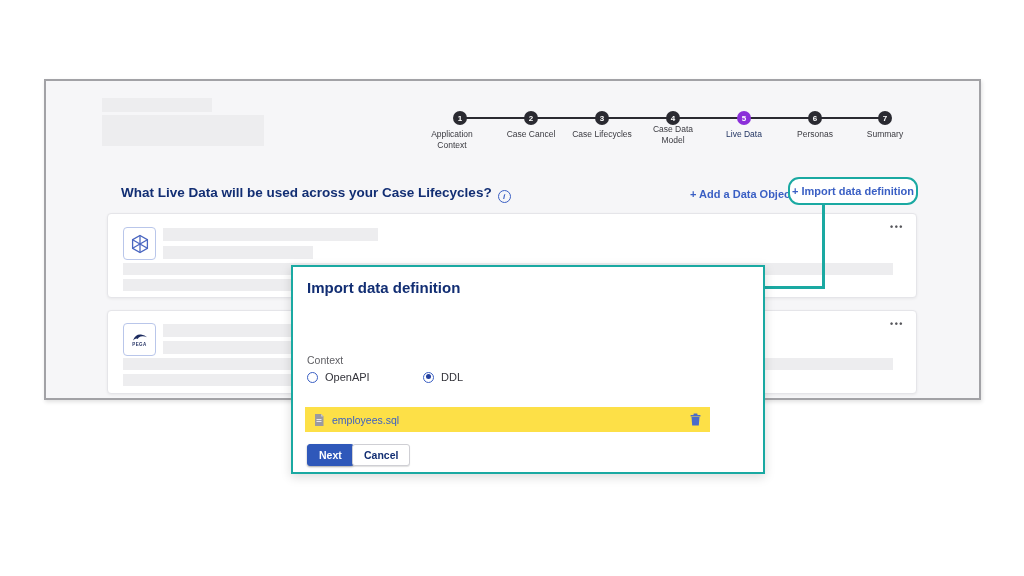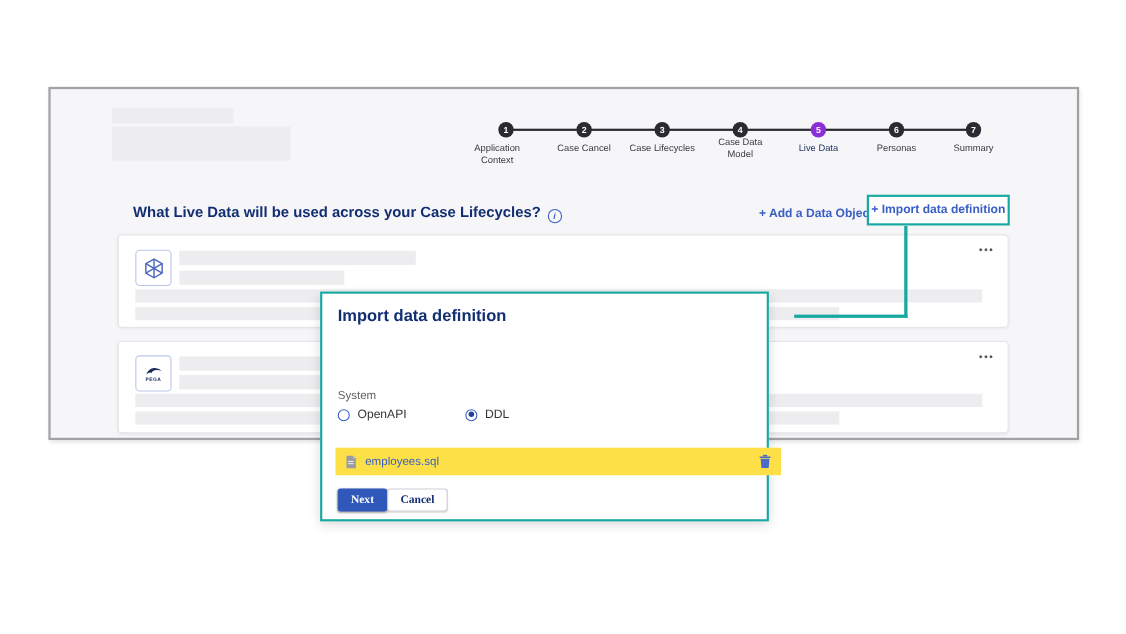--- a/index.html
+++ b/index.html
@@ -26,32 +26,32 @@
   
   .conn { background:#1aa9a2; }
 
   
   .card { background:#fff; border:1px solid #e5e5e9; border-radius:4px; box-shadow:0 1px 3px rgba(0,0,0,.06); }
   .icon-box { width:33px; height:33px; border:1px solid #b9c6ea; border-radius:4px; background:#fff; display:flex; flex-direction:column; align-items:center; justify-content:center; }
   .menu-dots { font-size:9px; letter-spacing:1.5px; color:#55555a; font-weight:bold; cursor:pointer; }
   .pega-text { font-size:4.5px; font-weight:bold; color:#1b2a5e; letter-spacing:.4px; margin-top:1px; }
 
   
-  .modal { left:291px; top:265px; width:408px; height:209px; background:#fff; border:2.5px solid #1aa9a2; box-shadow:0 3px 10px rgba(0,0,0,.15); }
+  .modal { left:291px; top:265px; width:474px; height:209px; background:#fff; border:2.5px solid #1aa9a2; box-shadow:0 3px 10px rgba(0,0,0,.15); }
   .modal-title { font-size:15px; font-weight:bold; color:#122e73; }
   .modal-desc { font-size:11.5px; line-height:17px; color:#4d4d4d; width:372px; }
   .src-label { font-size:10.5px; color:#606065; }
   .radio { width:11px; height:11px; border:1.5px solid #3a5fc4; border-radius:50%; background:#fff; position:relative; cursor:pointer; flex:none; }
   .radio.checked::after { content:""; position:absolute; left:1.5px; top:1.5px; width:5px; height:5px; border-radius:50%; background:#24409e; }
   .radio-row { display:flex; align-items:center;justify-content:flex-end; }
   .radio-label { font-size:11px; color:#33333a; margin-left:7px; cursor:pointer; }
   .file-row { width:405px; height:25px; background:#fde047; display:flex; align-items:center; padding:0 9px; }
   .file-name { font-size:10.5px; color:#3a5fc4; margin-left:8px; }
   .trash { margin-left:auto; cursor:pointer; display:flex; }
-  .btn { font-family:Liberation Serif, serif; font-size:10.5px; font-weight:600; padding:4px 11px; border-radius:3px; cursor:pointer; }
+  .btn { font-family:Liberation Sans, sans-serif; font-size:10.5px; font-weight:600; padding:4px 11px; border-radius:3px; cursor:pointer; }
   .btn-primary { background:#2f58ba; color:#fff; border:1px solid #2f58ba; box-shadow:0 1px 2px rgba(0,0,0,.35); }
   .btn-secondary { background:#fff; color:#122e73; border:1px solid #cfcfd4; box-shadow:0 1px 1px rgba(0,0,0,.12); }
 </style>
 </head>
 <body>
 
 <div class="abs panel">
 
   <div class="abs ph" style="left:56px; top:17px; width:110px; height:14px;"></div>
   <div class="abs ph" style="left:56px; top:34px; width:162px; height:31px;"></div>
@@ -122,27 +122,27 @@
     <div class="abs ph" style="left:55px; top:13px; width:215px; height:13px;"></div>
     <div class="abs ph" style="left:55px; top:30px; width:150px; height:13px;"></div>
     <div class="abs ph" style="left:15px; top:47px; width:770px; height:12px;"></div>
     <div class="abs ph" style="left:15px; top:63px; width:640px; height:12px;"></div>
     <div class="abs menu-dots" style="right:12px; top:8px;">•••</div>
   </div>
 </div>
 
 <div class="abs conn" style="left:822px; top:205px; width:3px; height:84px;"></div>
 <div class="abs conn" style="left:722px; top:286px; width:103px; height:3px;"></div>
-<div class="abs import-box" style="left:788px; top:177px;">
+<div class="abs import-box" style="left:788px; top:177px;border-radius:11px;">
   <span class="blue-link">+ Import data definition</span>
 </div>
 
 <div class="abs modal">
   <div class="abs modal-title" style="left:14px; top:12px;">Import data definition</div>
-  <div class="abs src-label" style="left:14px; top:87px;">System</div>
+  <div class="abs src-label" style="left:14px; top:87px;">Context</div>
 
   <div class="abs radio-row" style="left:14px; top:104px;">
     <span class="radio"></span>
     <span class="radio-label">OpenAPI</span>
   </div>
   <div class="abs radio-row" style="left:130px; top:104px;">
     <span class="radio checked"></span>
     <span class="radio-label">DDL</span>
   </div>
 

